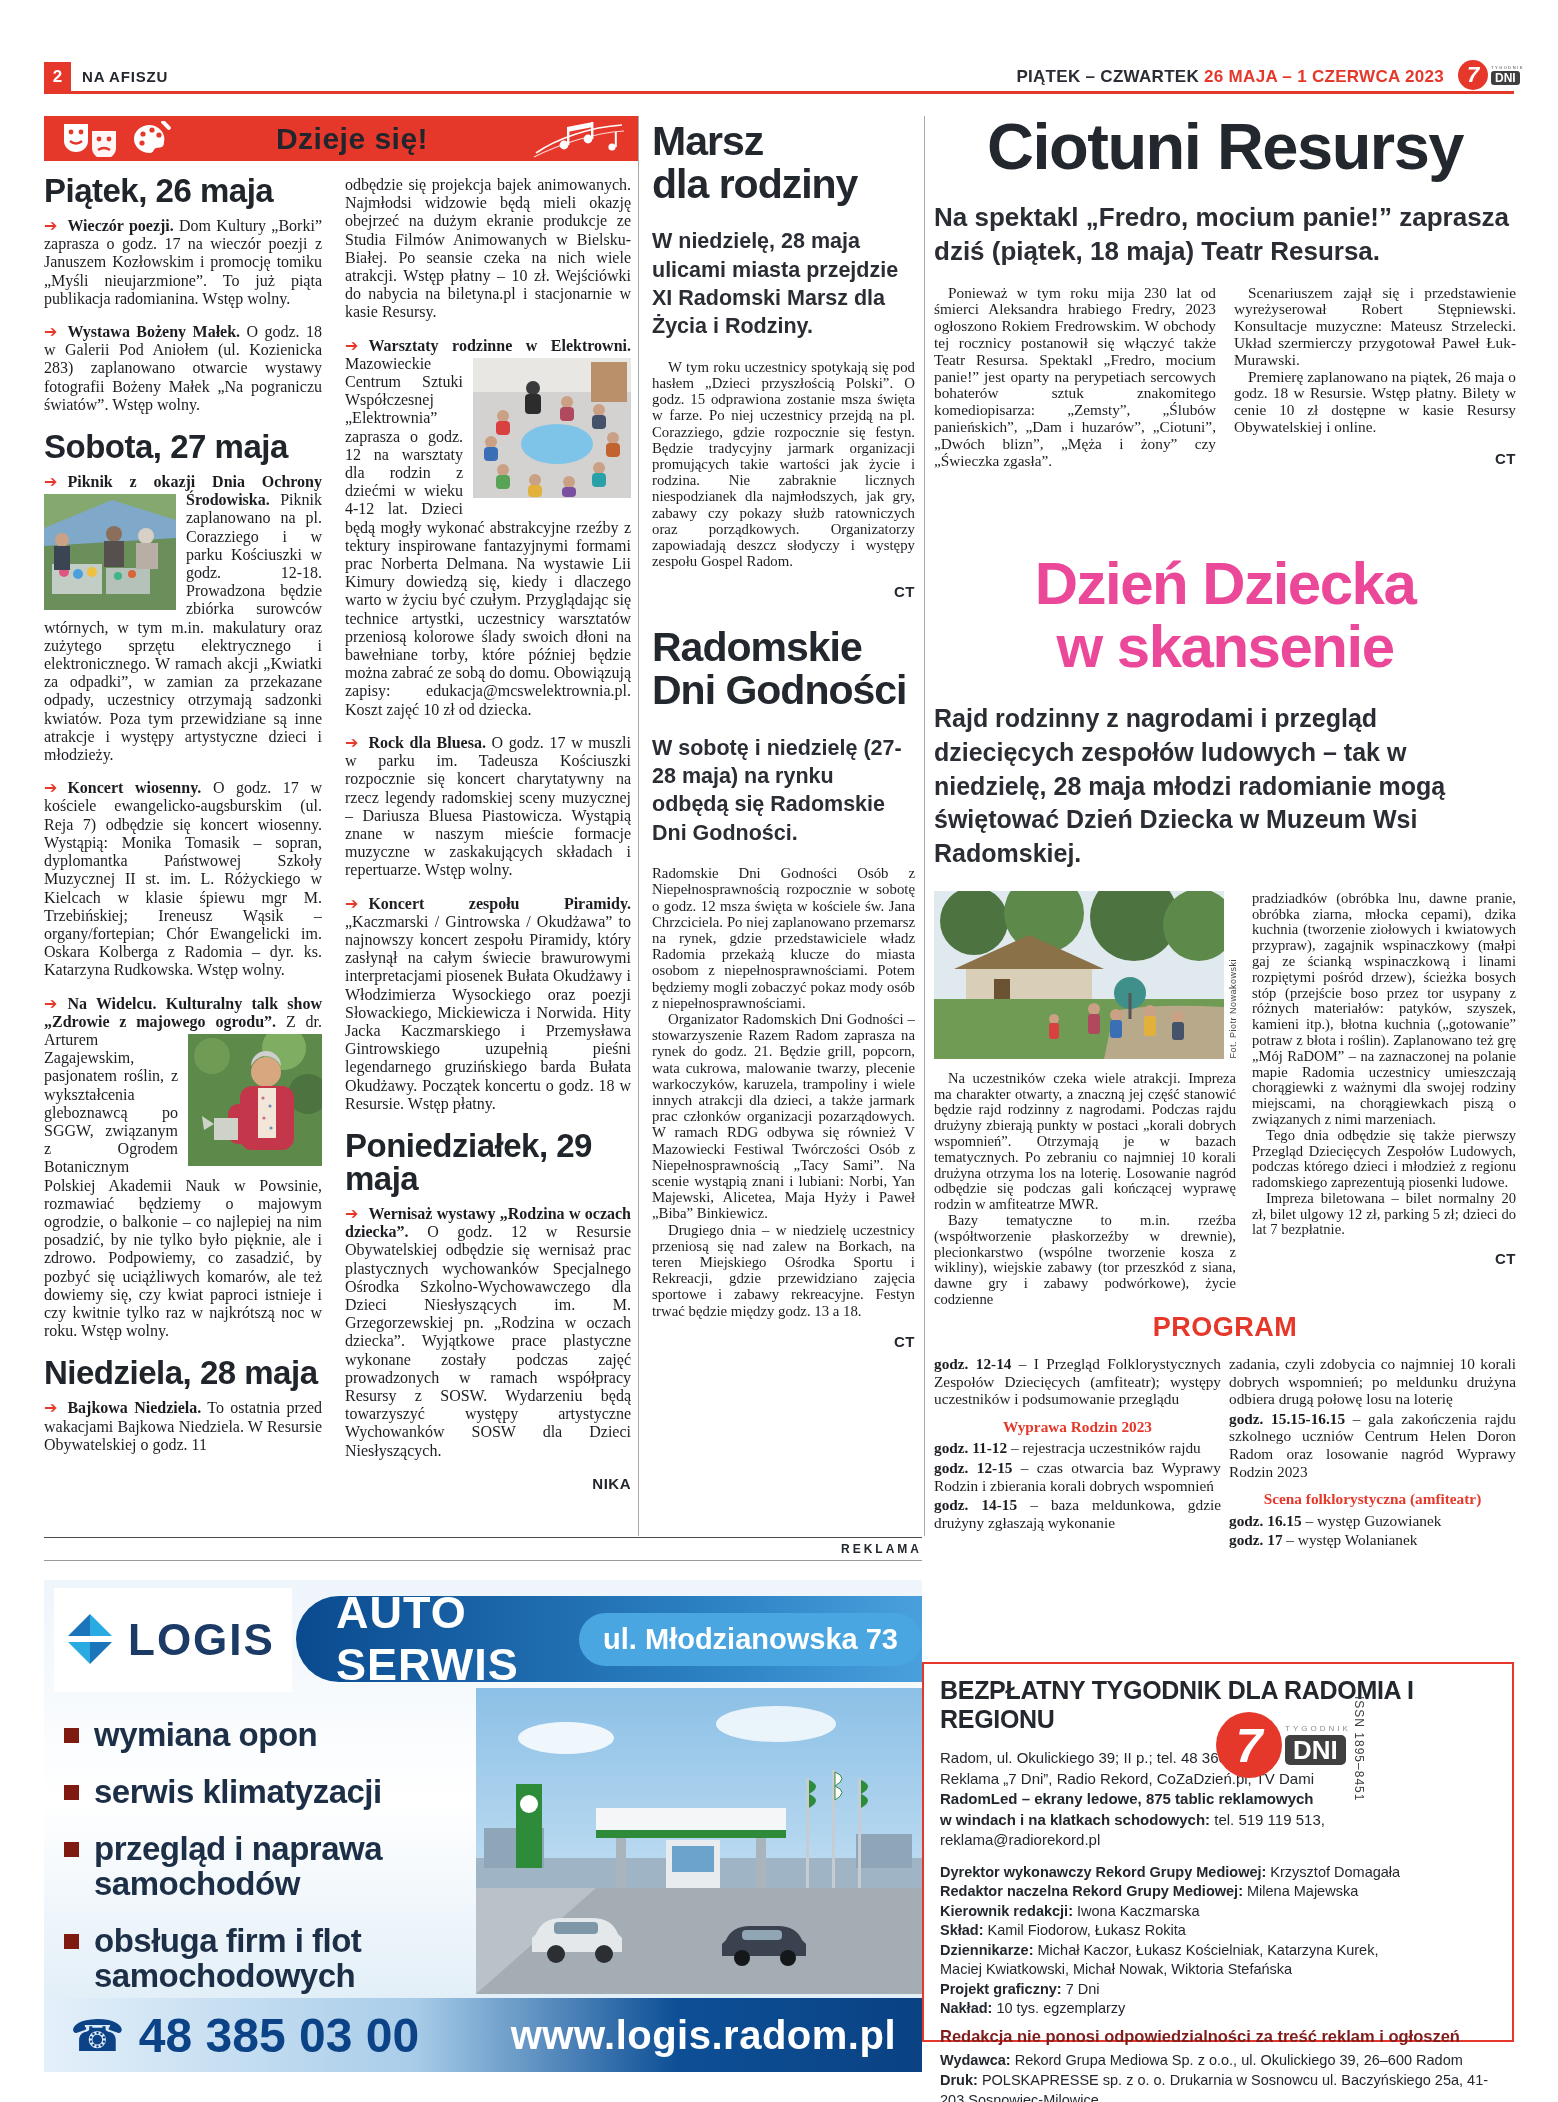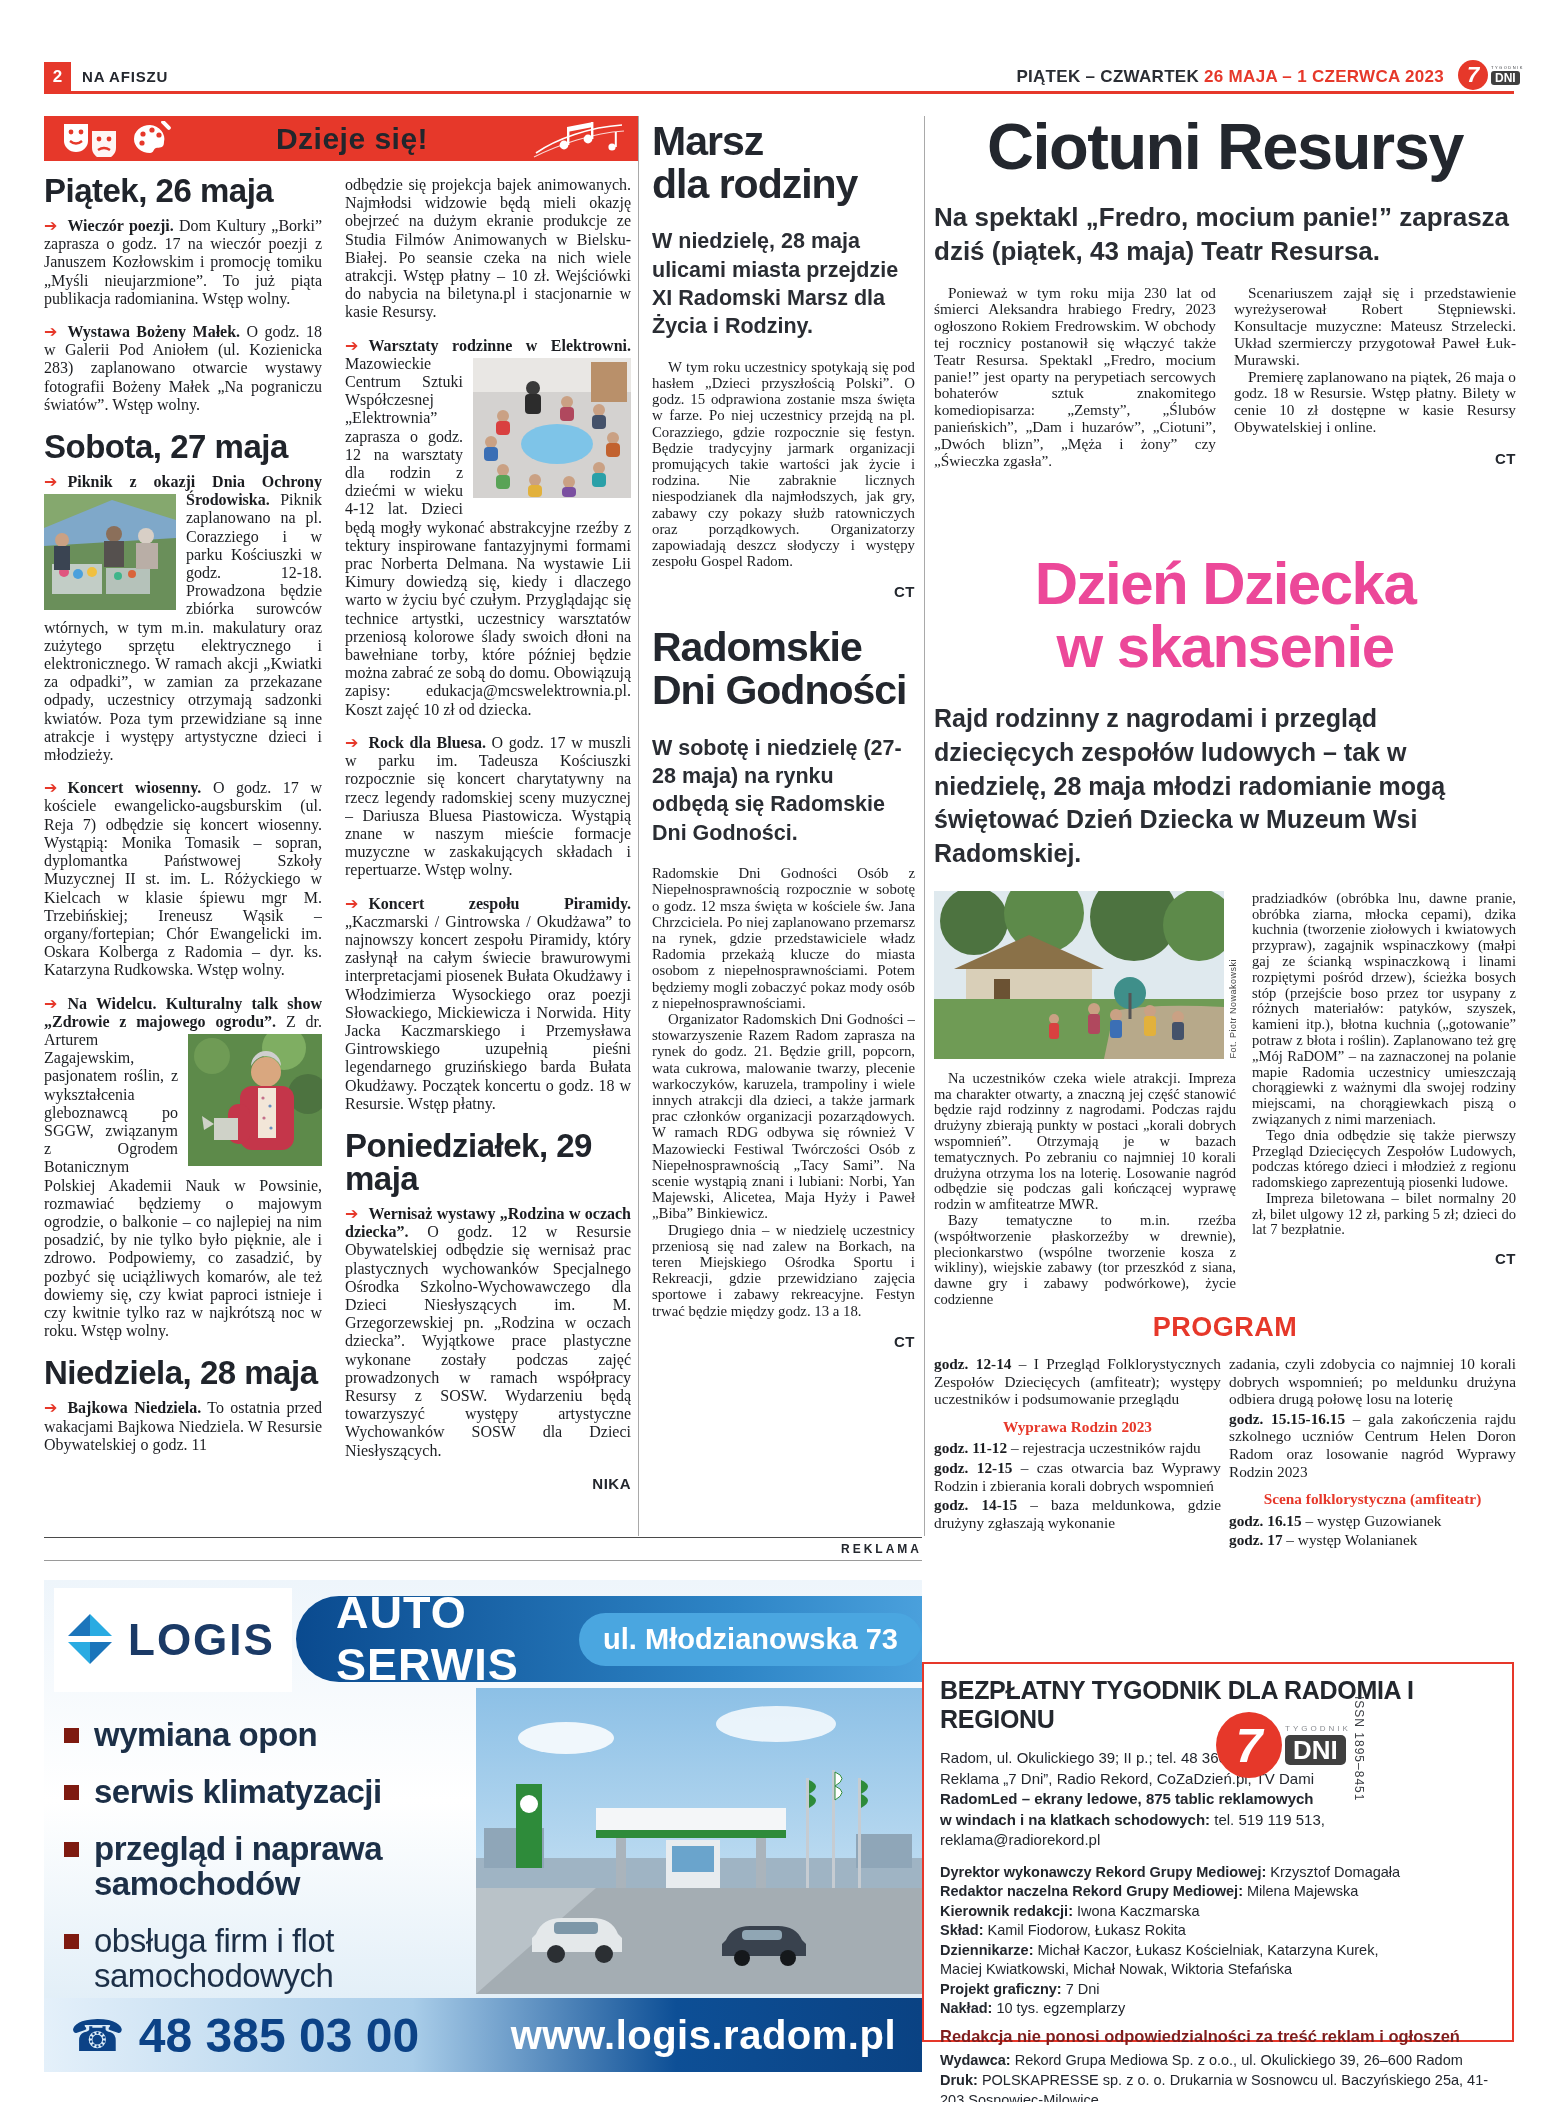--- a/index.html
+++ b/index.html
@@ -289,21 +289,21 @@
     </div>
     <div class="byline" style="margin-bottom:6px">CT</div>
   </div>
 
   <div class="abs hrule" style="left:44px;top:1537px;width:878px;"></div>
   <div class="abs reklama-label" style="left:44px;top:1542px;width:878px;">REKLAMA</div>
   <div class="abs hrule" style="left:44px;top:1560px;width:878px;background:#9a9a9a;"></div>
 
   <div class="abs premiera">
     <div class="prem-title">Ciotuni Resursy</div>
-    <div class="prem-lead">Na spektakl „Fredro, mocium panie!” zaprasza dziś (piątek, 43 maja) Teatr Resursa.</div>
+    <div class="prem-lead">Na spektakl „Fredro, mocium panie!” zaprasza dziś (piątek, 18 maja) Teatr Resursa.</div>
     <div class="two-cols">
       <div class="tc">
           <p class="noind" style="text-indent:14px">Ponieważ w tym roku mija 230 lat od śmierci Aleksandra hrabiego Fredry, 2023 ogłoszono Rokiem Fredrowskim. W obchody tej rocznicy postanowił się włączyć także Teatr Resursa. Spektakl „Fredro, mocium panie!” jest oparty na perypetiach sercowych bohaterów sztuk znakomitego komediopisarza: „Zemsty”, „Ślubów panieńskich”, „Dam i huzarów”, „Ciotuni”, „Dwóch blizn”, „Męża i żony” czy „Świeczka zgasła”.</p>
         </div>
       <div class="tc">
         <p style="text-indent:14px">Scenariuszem zajął się i przedstawienie wyreżyserował Robert Stępniewski. Konsultacje muzyczne: Mateusz Strzelecki. Układ szermierczy przygotował Paweł Łuk-Murawski.</p>
         <p style="text-indent:14px">Premierę zaplanowano na piątek, 26 maja o godz. 18 w Resursie. Wstęp płatny. Bilety w cenie 10 zł dostępne w kasie Resursy Obywatelskiej i online.</p>
         <div class="byline" style="margin-top:14px">CT</div>
       </div>
     </div>
@@ -434,21 +434,21 @@
           <span>wymiana opon</span>
         </div>
       <div class="ad-item">
           <span class="ad-bullet"></span>
           <span>serwis klimatyzacji</span>
         </div>
       <div class="ad-item">
           <span class="ad-bullet"></span>
           <span>przegląd i naprawa samochodów</span>
         </div>
-      <div class="ad-item" style="font-weight:400">
+      <div class="ad-item" style="font-weight:700">
           <span class="ad-bullet"></span>
           <span>obsługa firm i flot samochodowych</span>
         </div>
     </div>
     <svg class="ad-photo" viewBox="0 0 446 306">
       <defs>
         <linearGradient id="sky" x1="0" y1="0" x2="0" y2="1">
           <stop offset="0" stop-color="#8cc0e6"></stop>
             <stop offset="1" stop-color="#dcedf8"></stop>
         </linearGradient>

